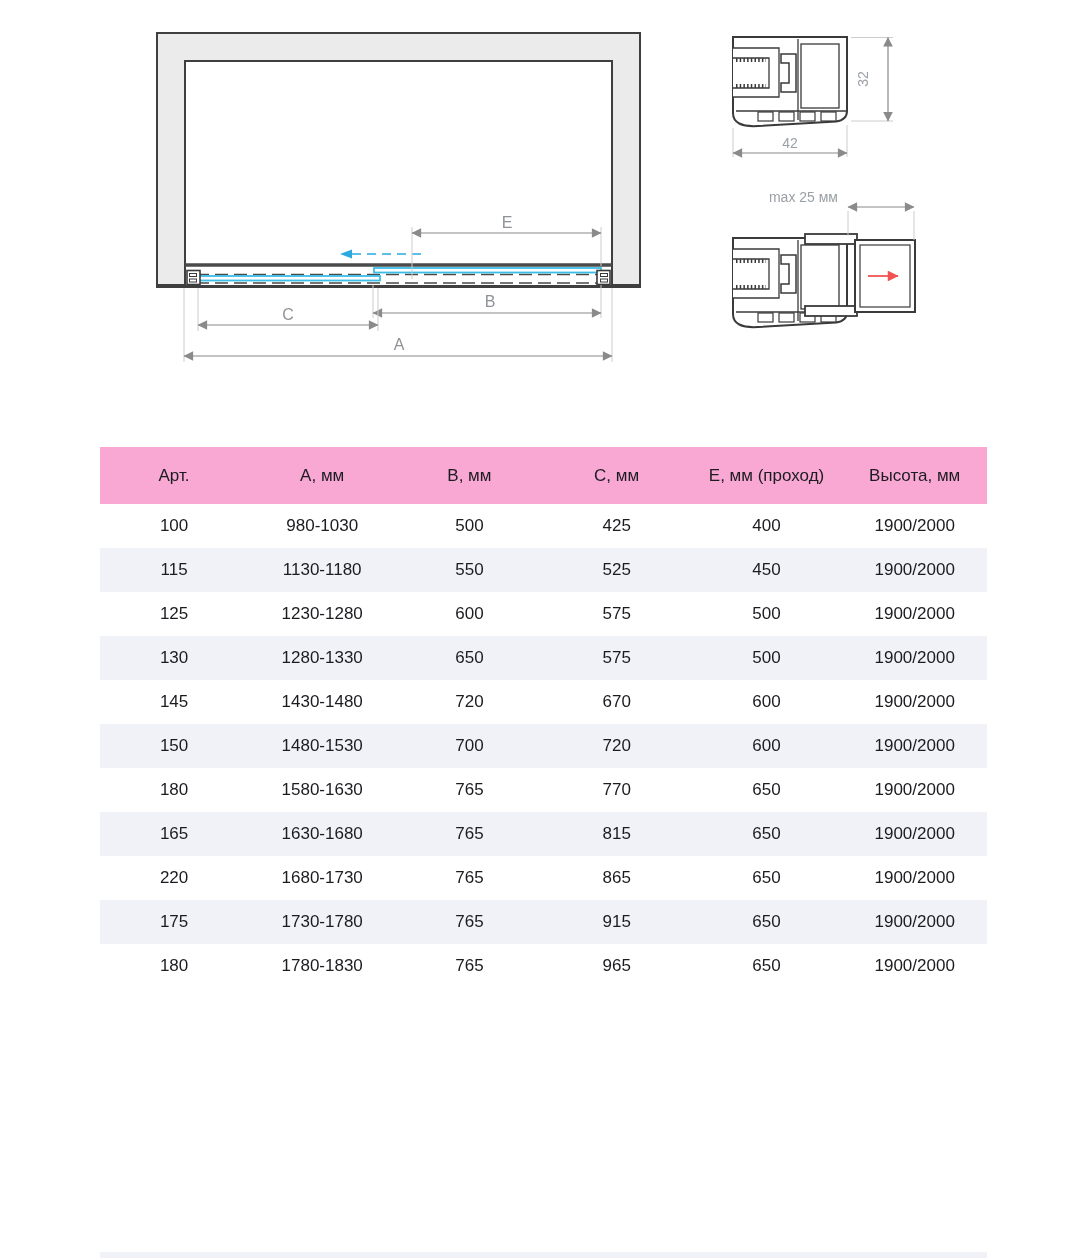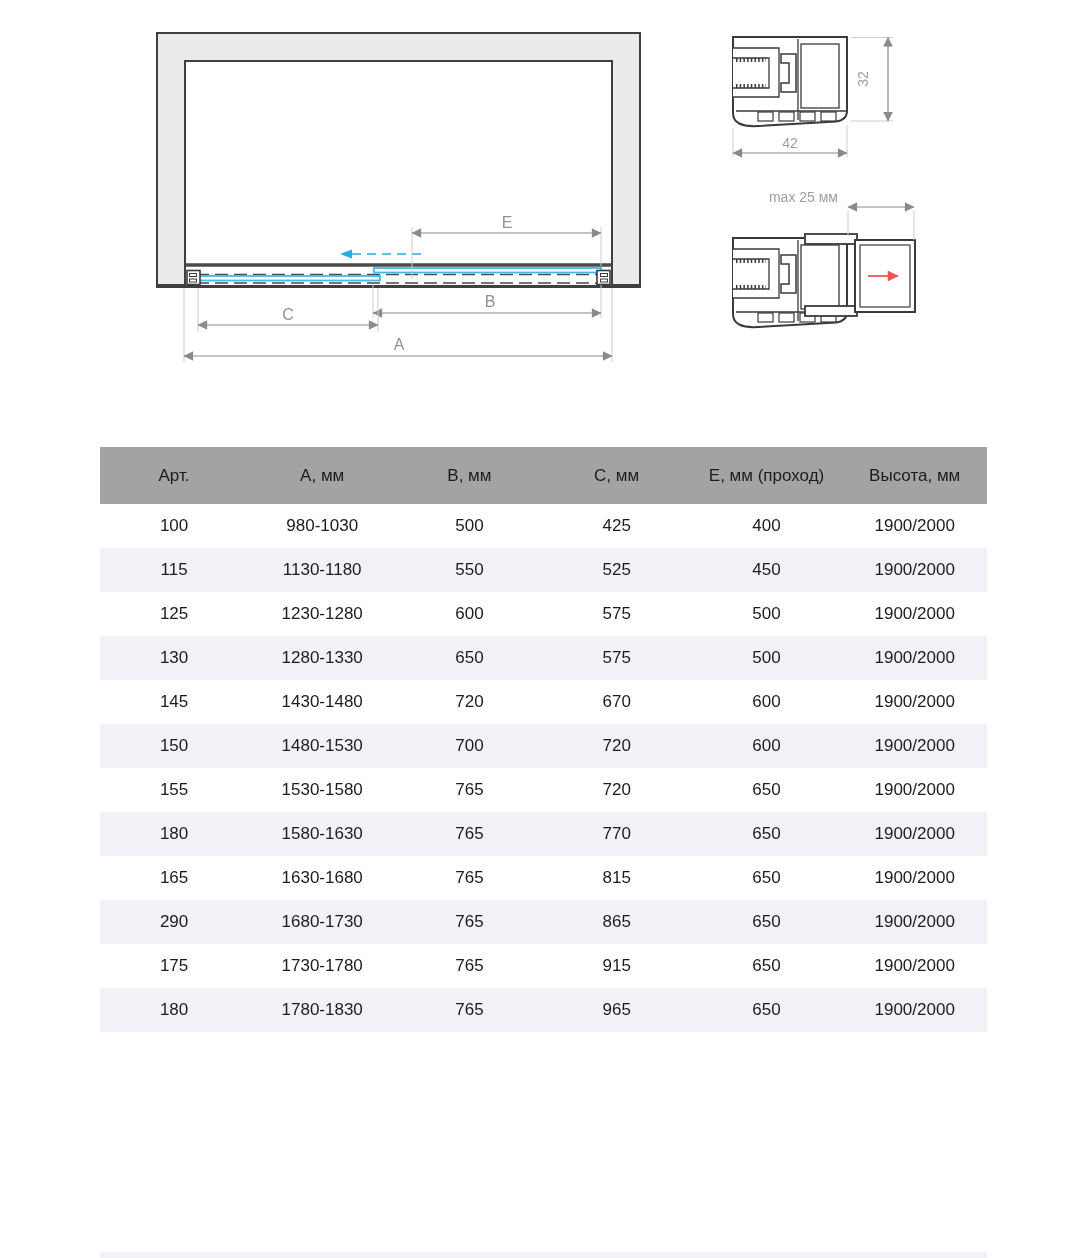--- a/index.html
+++ b/index.html
@@ -16,21 +16,21 @@
     border-collapse:collapse;table-layout:fixed;
     font-size:17px;color:#1b1b20;
   }
   table.spec col.c1{width:16.7%}
   table.spec col.c2{width:16.7%}
   table.spec col.c3{width:16.5%}
   table.spec col.c4{width:16.7%}
   table.spec col.c5{width:17.1%}
   table.spec col.c6{width:16.3%}
   table.spec thead th{
-    height:57px;background:#a3a3a3;font-weight:500;
+    height:57px;background:#f9a8d4;font-weight:500;
     text-align:center;vertical-align:middle;padding:0;
   }
   table.spec tbody td{
     height:44px;text-align:center;vertical-align:middle;
     font-weight:400;padding:0;background:#ffffff;
   }
   table.spec tbody tr:nth-child(even) td{background:#f1f2f8;}
   .bottom-strip{
     position:absolute;left:100px;top:1252px;width:887px;height:6px;
     background:#f1f2f8;
@@ -238,45 +238,37 @@
       </tr>
       <tr>
         <td>150</td>
         <td>1480-1530</td>
         <td>700</td>
         <td>720</td>
         <td>600</td>
         <td>1900/2000</td>
       </tr>
       <tr>
-        <td>155</td>
-        <td>1530-1580</td>
-        <td>765</td>
-        <td>720</td>
-        <td>650</td>
-        <td>1900/2000</td>
-      </tr>
-      <tr>
         <td>180</td>
         <td>1580-1630</td>
         <td>765</td>
         <td>770</td>
         <td>650</td>
         <td>1900/2000</td>
       </tr>
       <tr>
         <td>165</td>
         <td>1630-1680</td>
         <td>765</td>
         <td>815</td>
         <td>650</td>
         <td>1900/2000</td>
       </tr>
       <tr>
-        <td>290</td>
+        <td>220</td>
         <td>1680-1730</td>
         <td>765</td>
         <td>865</td>
         <td>650</td>
         <td>1900/2000</td>
       </tr>
       <tr>
         <td>175</td>
         <td>1730-1780</td>
         <td>765</td>

